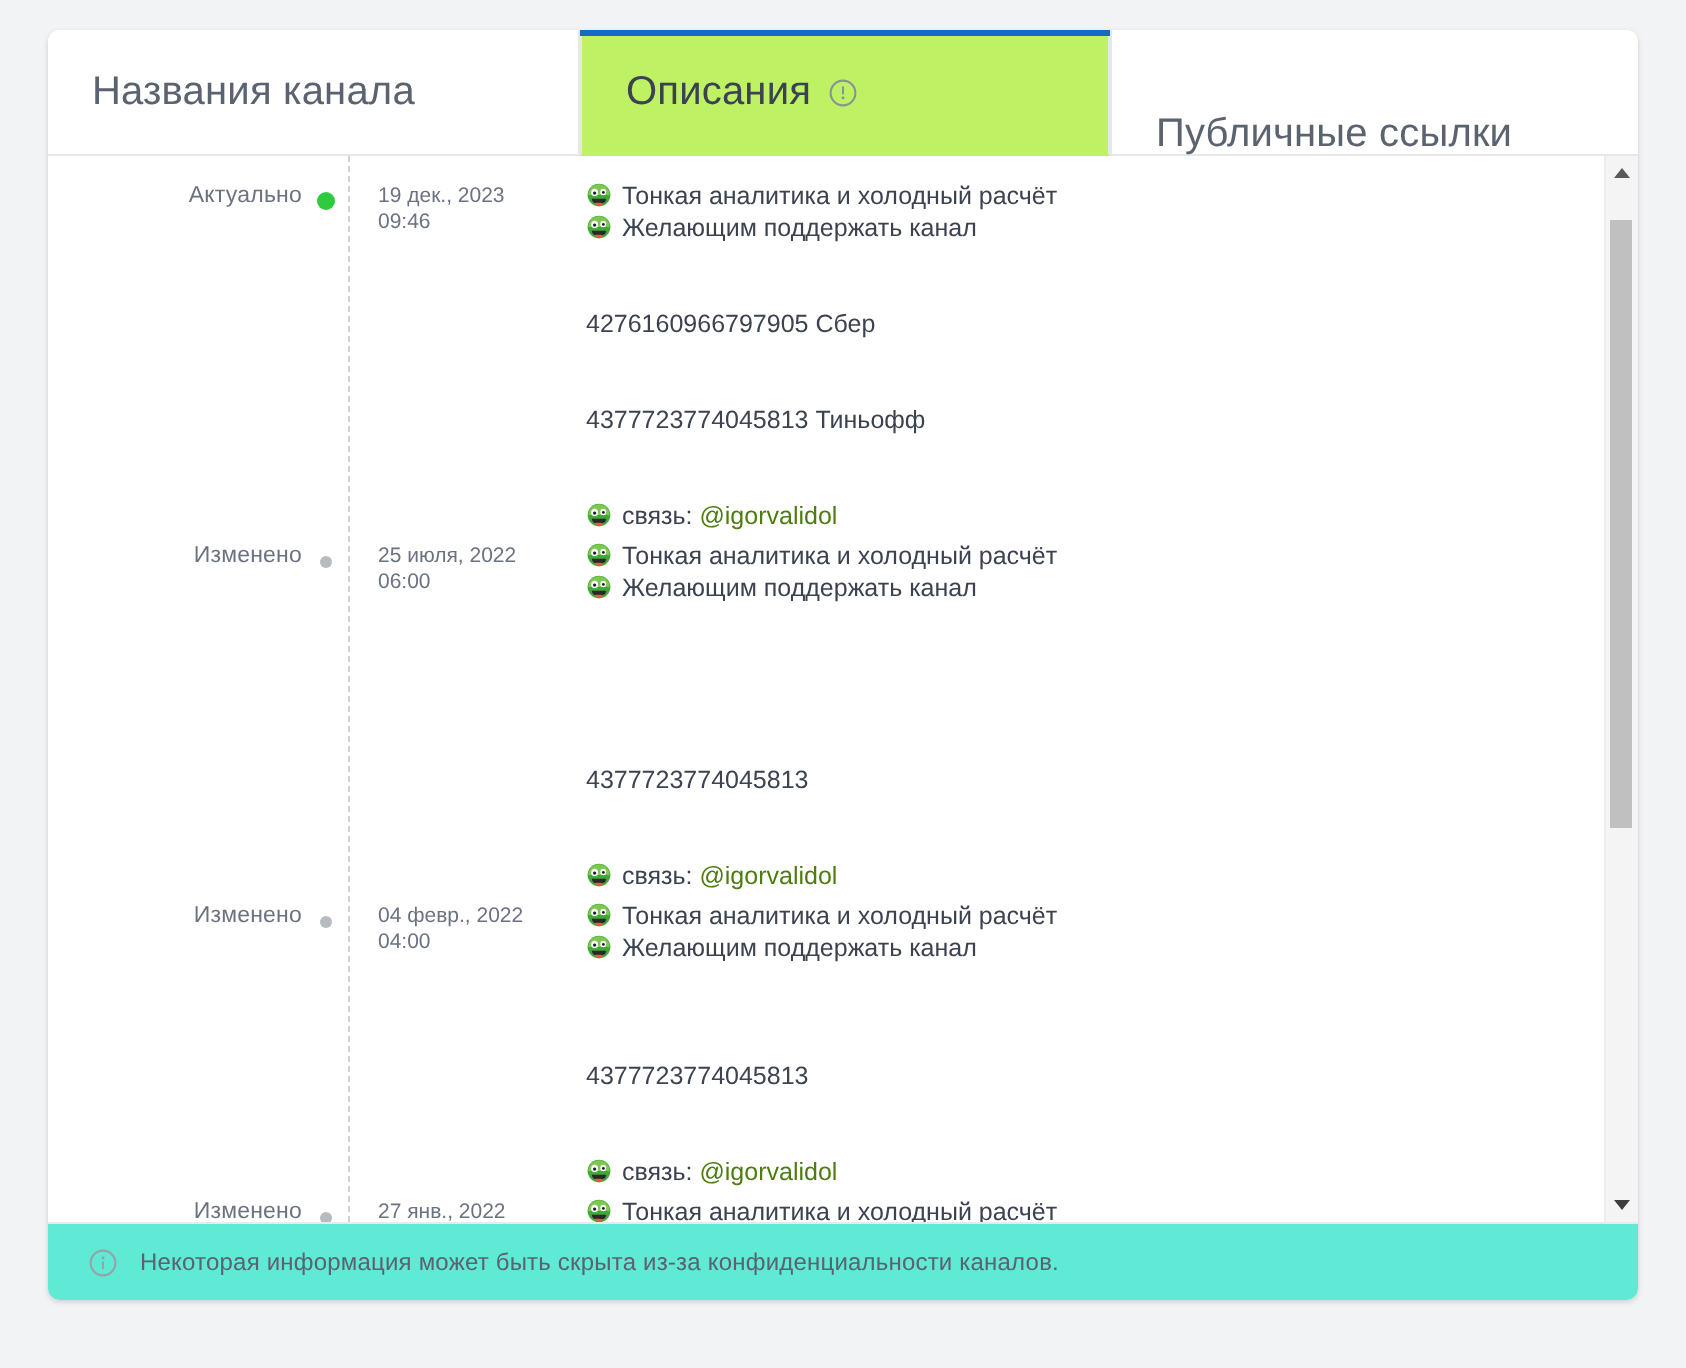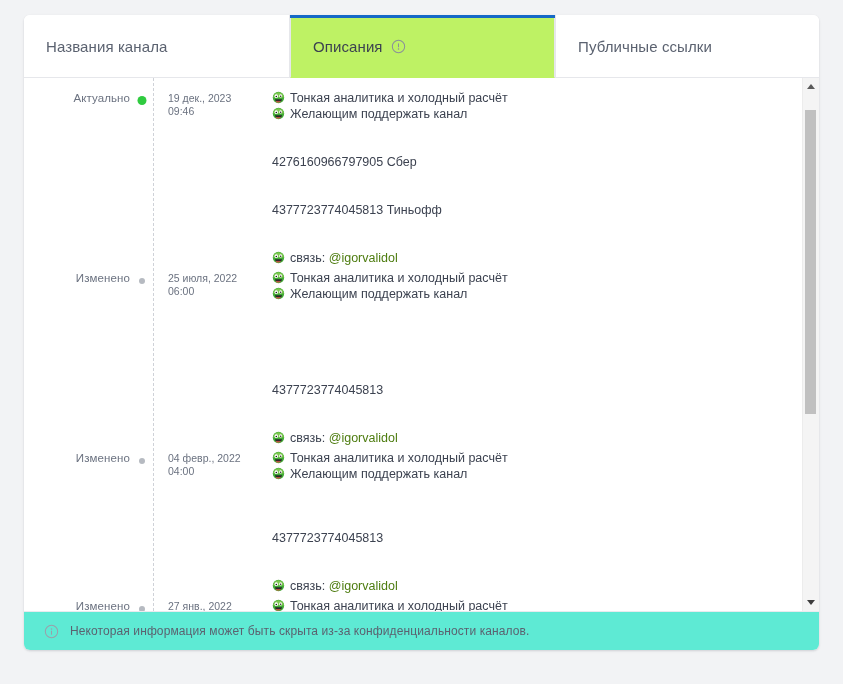--- a/index.html
+++ b/index.html
@@ -44,31 +44,31 @@
   }
   .tab {
     position: relative;
     display: flex;
     align-items: center;
     padding: 0 22px;
     background: #ffffff;
     border: 1px solid #e6e7eb;
     border-top: none;
     border-bottom: 1px solid #e6e7eb;
-    font-size: 15px;
+    font-size: 20px;
     color: #5b6270;
     letter-spacing: .1px;
     cursor: pointer;
     user-select: none;
     white-space: nowrap;
   }
   .tab:first-child { border-left: none; }
   .tab.t1 { width: 266px; }
   .tab.t2 { width: 265px; }
-  .tab.t3 { flex: 1; border-right: none; }
+  .tab.t3 { flex: 1; border-right: none; align-items: flex-end; }
 
   .tab.active {
     background: #bef264;
     border-bottom: 1px solid transparent;
     color: #3c4250;
   }
   .tab.active::before {
     content: "";
     position: absolute;
     left: -1px; right: -1px; top: 0;
@@ -92,20 +92,21 @@
     position: relative;
     flex: 1 1 auto;
     min-height: 0;
     display: flex;
   }
   .scroll-area {
     position: relative;
     flex: 1 1 auto;
     overflow: hidden;
     background: #ffffff;
+    margin-left: 21px;
   }
   .timeline {
     position: relative;
     padding: 12px 0 0 0;
   }
 
   
   .rail {
     position: absolute;
     left: 129px;

